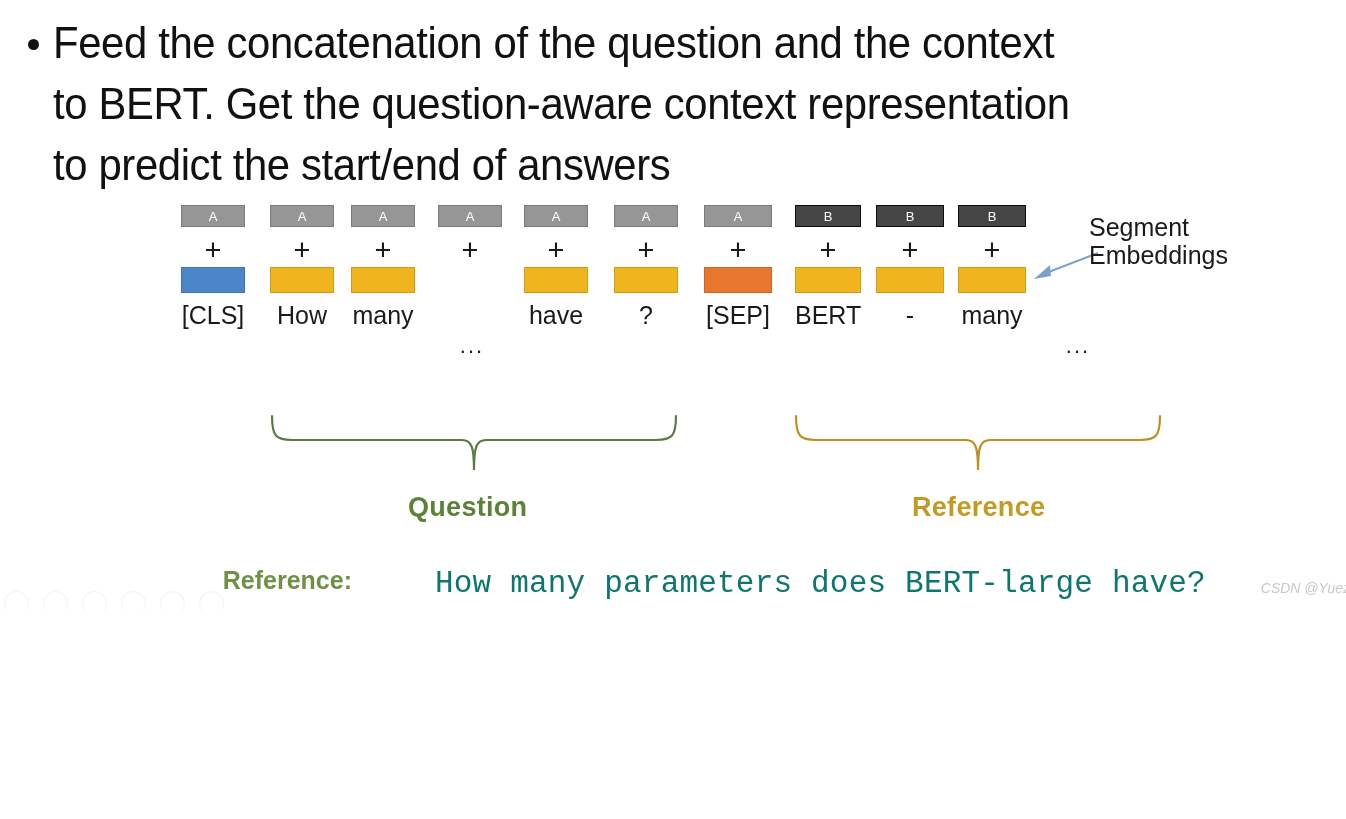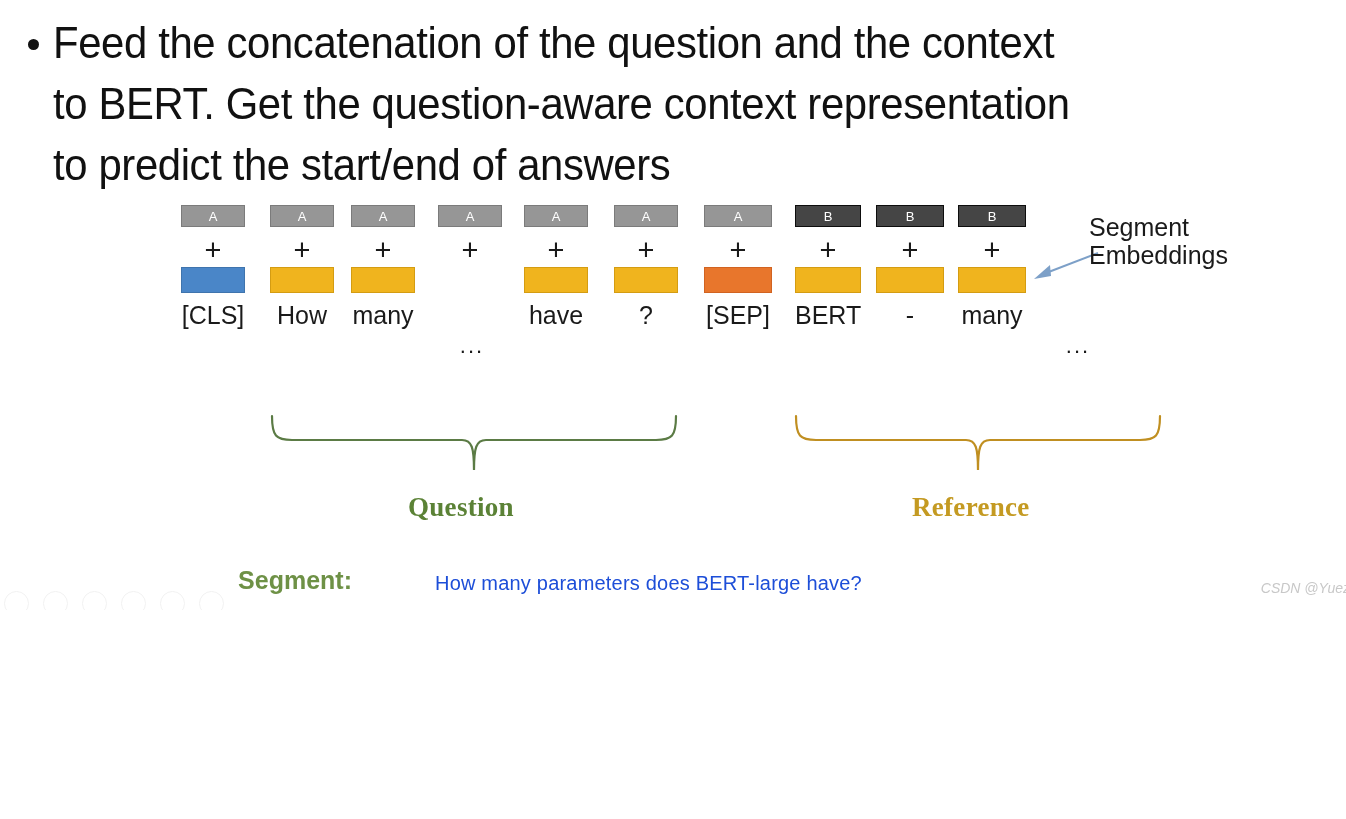--- a/index.html
+++ b/index.html
@@ -120,37 +120,36 @@
   }
 
   
   .brace-svg { position: absolute; }
   .group-label {
     position: absolute;
     font-size: 27px;
     font-weight: bold;
     letter-spacing: 0.3px;
     white-space: nowrap;
-    font-family: Liberation Serif, serif;
   }
 
   
   .qa-label {
     position: absolute;
     font-size: 25px;
     font-weight: bold;
     text-align: right;
     white-space: nowrap;
   }
   .qa-value {
     position: absolute;
-    font-family: Liberation Sans, sans-serif;
-    font-size: 20px;
+    font-family: Liberation Mono, monospace;
+    font-size: 31px;
     line-height: 35.5px;
-    color: #1d4ed8;
+    color: #0f766e;
     letter-spacing: 0.2px;
     white-space: pre;
   }
 
   
   #watermark {
     position: absolute;
     right: 12px;
     bottom: 14px;
     font-size: 14px;
@@ -275,21 +274,21 @@
              C208,34 210,26 220,26 L390,26 C406,26 410,22 410,2" fill="none" stroke="#5b7b45" stroke-width="2.2" stroke-linecap="round"></path>
   </svg>
   <div class="group-label" style="left:408px; top:492px; color:#5b8236;">Question</div>
 
   <svg class="brace-svg" style="left:790px; top:414px;" width="376" height="62" viewBox="0 0 376 62">
     <path d="M6,2 C6,22 10,26 26,26 L176,26 C186,26 188,34 188,56
              C188,34 190,26 200,26 L350,26 C366,26 370,22 370,2" fill="none" stroke="#c08f21" stroke-width="2.2" stroke-linecap="round"></path>
   </svg>
   <div class="group-label" style="left:912px; top:492px; color:#c49a22;text-align:right;">Reference</div>
 
-  <div class="qa-label" style="left:110px; top:566px; width:242px; color:#6e9146;">Segment:</div>
+  <div class="qa-label" style="left:110px; top:566px; width:242px; color:#6e9146;">Reference:</div>
   <div class="qa-value" style="left:435px; top:566px;">How many parameters does BERT-large have?</div>
 
 
   <div id="ghost-bar">
     <div class="ghost-icon"></div>
     <div class="ghost-icon"></div>
     <div class="ghost-icon"></div>
     <div class="ghost-icon"></div>
     <div class="ghost-icon"></div>
     <div class="ghost-icon"></div>

